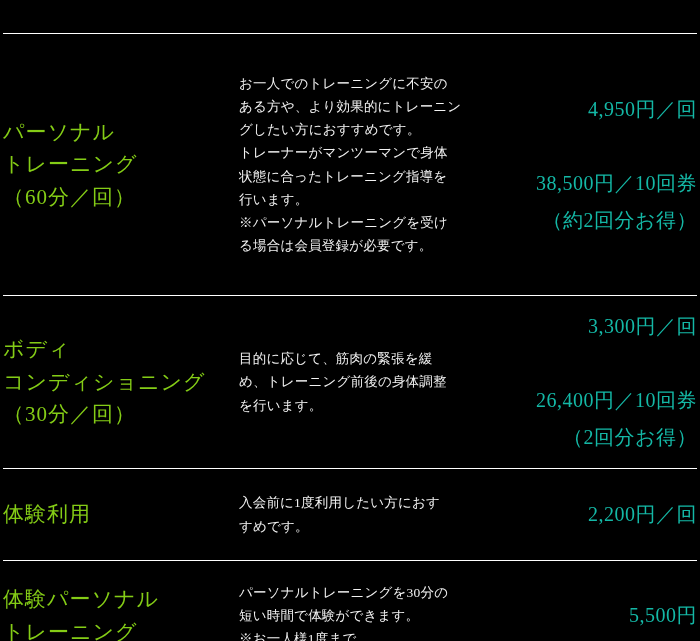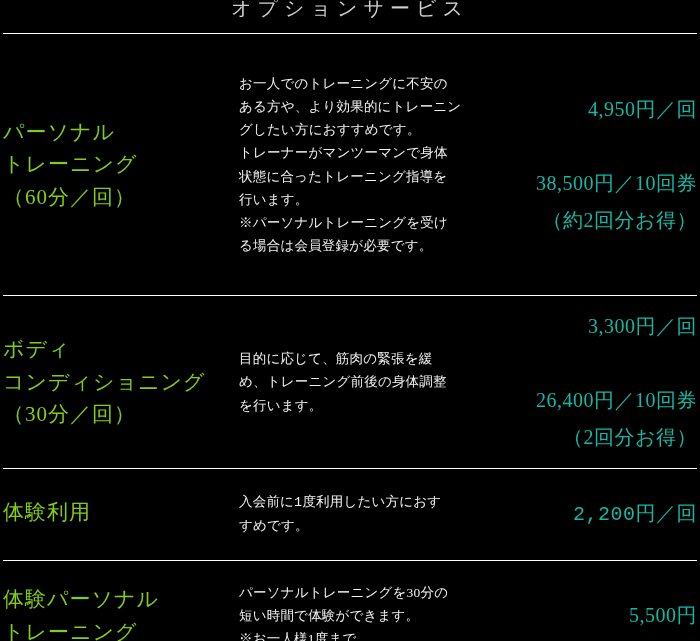--- a/index.html
+++ b/index.html
@@ -107,31 +107,28 @@
     font-size: 20px;
     line-height: 1.85;
     letter-spacing: 0.5px;
     color: #14b8a6;
     white-space: pre-line;
     padding: 12px 0;
   }
 
   .row-personal { height: 262px; }
   .row-body     { height: 172px; }
-  .row-trial    { height: 92px; font-family: Liberation Mono, monospace; }
+  .row-trial    { height: 92px; }
   .row-trialp   { height: 110px; }
 </style>
 </head>
 <body>
 
 <div class="page">
 
-  <div class="header">
-    <div class="header-title">オプションサービス</div>
-  </div>
 
   <table class="table">
     <tbody>
       <tr class="row-personal">
         <td class="col-name">
           <div class="name-text">パーソナル
 トレーニング
 （60分／回）</div>
         </td>
         <td class="col-desc">

